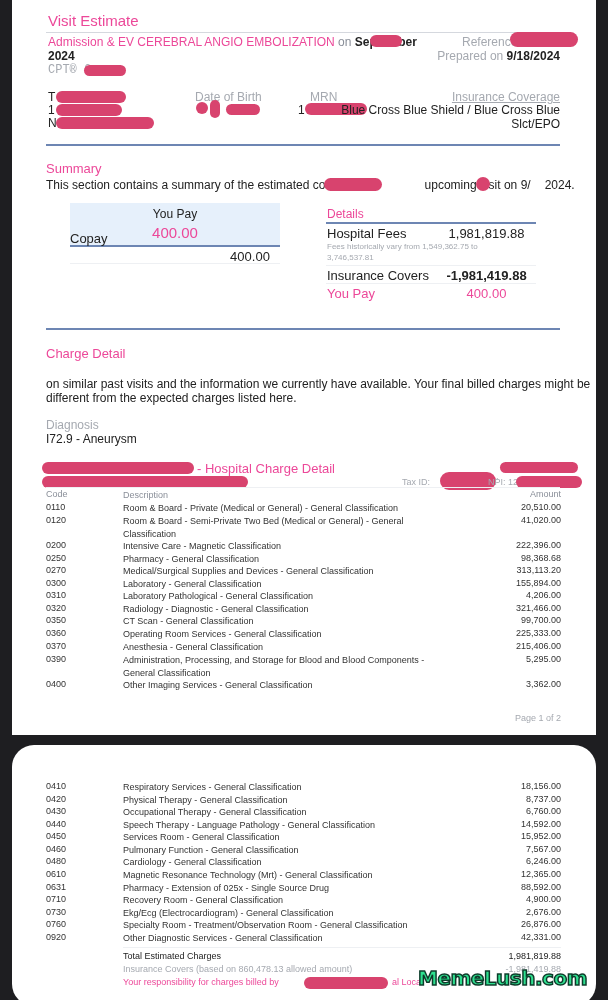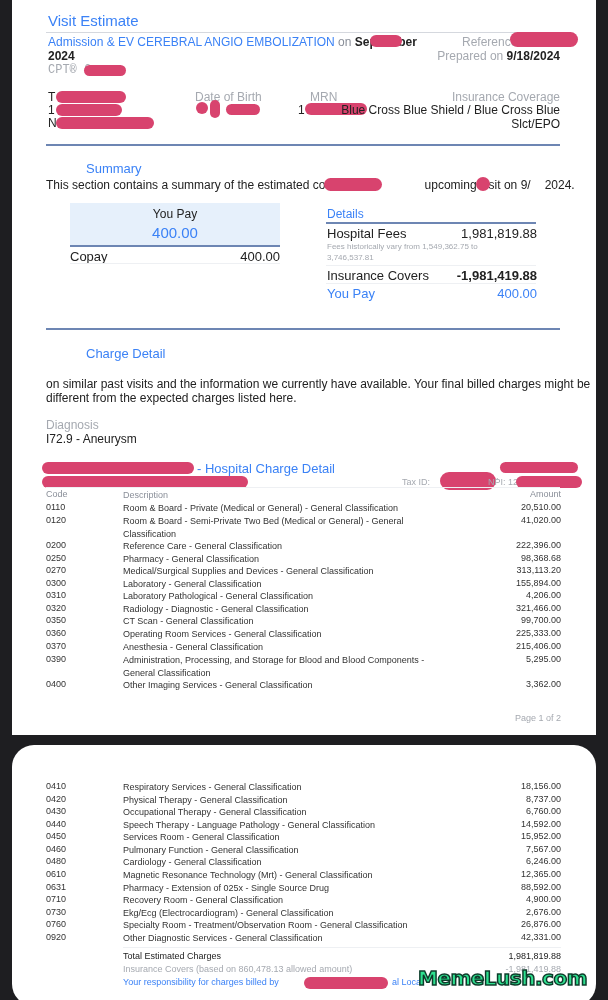--- a/index.html
+++ b/index.html
@@ -2,35 +2,35 @@
 <html><head>
   <meta charset="utf-8">
   <style>
     * { box-sizing: border-box; margin: 0; padding: 0; }
     html, body { width: 608px; height: 1000px; background: #1e1e21; overflow: hidden; }
     body { position: relative; font-family: "Liberation Sans", sans-serif; color: #222; }
     .page { position: absolute; left: 12px; width: 584px; background: #fff; overflow: hidden; }
     #page1 { top: 0; height: 735px; }
     #page2 { top: 745px; height: 261px; border-radius: 22px; }
     .abs { position: absolute; white-space: nowrap; }
-    .blue { color: #3b82f6; }
+    .blue { color: #ec4899; }
     .grey { color: #8a8f99; }
     .lgrey { color: #a5a9b0; }
     .dark { color: #222; }
     .bold { font-weight: bold; }
     .redact { position: absolute; background: #d8436e; border-radius: 9px; }
     .rule { position: absolute; height: 2px; background: #6d86b3; }
     .thin { position: absolute; height: 1px; background: #dcdfe4; }
     .f9 { font-size: 9px; }
     .f10 { font-size: 12px; }
     .f11 { font-size: 13px; }
     .f12 { font-size: 12px; }
-    .f13 { font-size: 13px; margin-left: 40px; }
+    .f13 { font-size: 13px; }
     .f15 { font-size: 15px; }
-    .r { text-align: right; }
+    .r { text-align: center; }
     .row { position: absolute; left: 0; width: 584px; font-size: 9px; color: #333; }
     .row .code { position: absolute; left: 34px; }
     .row .desc { position: absolute; left: 111px; width: 310px; white-space: normal; line-height: 12.5px; }
     .row .amt { position: absolute; right: 35px; }
     .youpay-box { position: absolute; left: 58px; top: 203px; width: 210px; height: 42px; background: #e6f0fb; }
     .watermark { position: absolute; left: 418px; top: 966px; font-family: "DejaVu Sans", sans-serif; font-weight: bold; font-size: 20px; color: #2ee08f; letter-spacing: -0.5px; -webkit-text-stroke: 1.5px #0d3b2a; }
   </style>
 </head>
 <body>
 
@@ -65,38 +65,38 @@
 
   <div class="abs f10 lgrey" style="left:183px;top:90px;">Date of Birth</div>
   <div class="redact" style="left:184px;top:102px;width:12px;height:12px;"></div>
   <div class="redact" style="left:198px;top:100px;width:10px;height:18px;"></div>
   <div class="redact" style="left:214px;top:104px;width:34px;height:11px;"></div>
 
   <div class="abs f10 lgrey" style="left:298px;top:90px;">MRN</div>
   <div class="abs f10 dark" style="left:286px;top:103px;">1</div>
   <div class="redact" style="left:293px;top:103px;width:62px;height:12px;"></div>
 
-  <div class="abs f10 lgrey r" style="right:36px;top:90px;">Insurance Coverage</div>
+  <div class="abs f10 lgrey r" style="right:36px;top:90px;text-decoration:underline;">Insurance Coverage</div>
   <div class="abs f10 dark r" style="right:36px;top:103px;">Blue Cross Blue Shield / Blue Cross Blue</div>
   <div class="abs f10 dark r" style="right:36px;top:117px;">Slct/EPO</div>
 
   <div class="rule" style="left:34px;top:144px;width:514px;"></div>
 
   <div class="abs blue f13" style="left:34px;top:161px;">Summary</div>
   <div class="abs f10 dark" style="left:34px;top:178px;">
     <span>This section contains a summary of the estimated cost for T</span><span style="display:inline-block;width:62px;"></span><span>upcoming visit on 9/</span><span style="display:inline-block;width:14px;"></span><span>2024.</span>
   </div>
   <div class="redact" style="left:312px;top:178px;width:58px;height:13px;"></div>
   <div class="redact" style="left:464px;top:177px;width:14px;height:14px;"></div>
 
   <div class="youpay-box"></div>
   <div class="abs f12 dark" style="left:163px;top:207px;transform:translateX(-50%);">You Pay</div>
   <div class="abs blue f15" style="left:163px;top:224px;transform:translateX(-50%);">400.00</div>
   <div class="rule" style="left:58px;top:245px;width:210px;"></div>
-  <div class="abs f11 dark" style="left:58px;top:249px;">Copay</div>
+  <div class="abs f11 dark" style="left:58px;top:231px;">Copay</div>
   <div class="abs f11 dark r" style="left:208px;width:60px;top:249px;">400.00</div>
   <div class="thin" style="left:58px;top:263px;width:210px;background:#eef0f3;"></div>
 
   <div class="abs blue f12" style="left:315px;top:207px;">Details</div>
   <div class="rule" style="left:314px;top:222px;width:210px;"></div>
   <div class="abs f11 dark" style="left:315px;top:226px;">Hospital Fees</div>
   <div class="abs f11 dark r" style="left:424px;width:101px;top:226px;">1,981,819.88</div>
   <div class="abs f9 lgrey" style="left:315px;top:242px;font-size:8px;">Fees historically vary from 1,549,362.75 to</div>
   <div class="abs f9 lgrey" style="left:315px;top:253px;font-size:8px;">3,746,537.81</div>
   <div class="thin" style="left:314px;top:265px;width:210px;background:#eef0f3;"></div>
@@ -136,21 +136,21 @@
       <span class="desc">Room &amp; Board - Private (Medical or General) - General Classification</span>
       <span class="amt">20,510.00</span>
     </div>
   <div class="row" style="top:515px;">
       <span class="code">0120</span>
       <span class="desc">Room &amp; Board - Semi-Private Two Bed (Medical or General) - General Classification</span>
       <span class="amt">41,020.00</span>
     </div>
   <div class="row" style="top:540px;">
       <span class="code">0200</span>
-      <span class="desc">Reference Care - General Classification</span>
+      <span class="desc">Intensive Care - Magnetic Classification</span>
       <span class="amt">222,396.00</span>
     </div>
   <div class="row" style="top:553px;">
       <span class="code">0250</span>
       <span class="desc">Pharmacy - General Classification</span>
       <span class="amt">98,368.68</span>
     </div>
   <div class="row" style="top:565px;">
       <span class="code">0270</span>
       <span class="desc">Medical/Surgical Supplies and Devices - General Classification</span>

